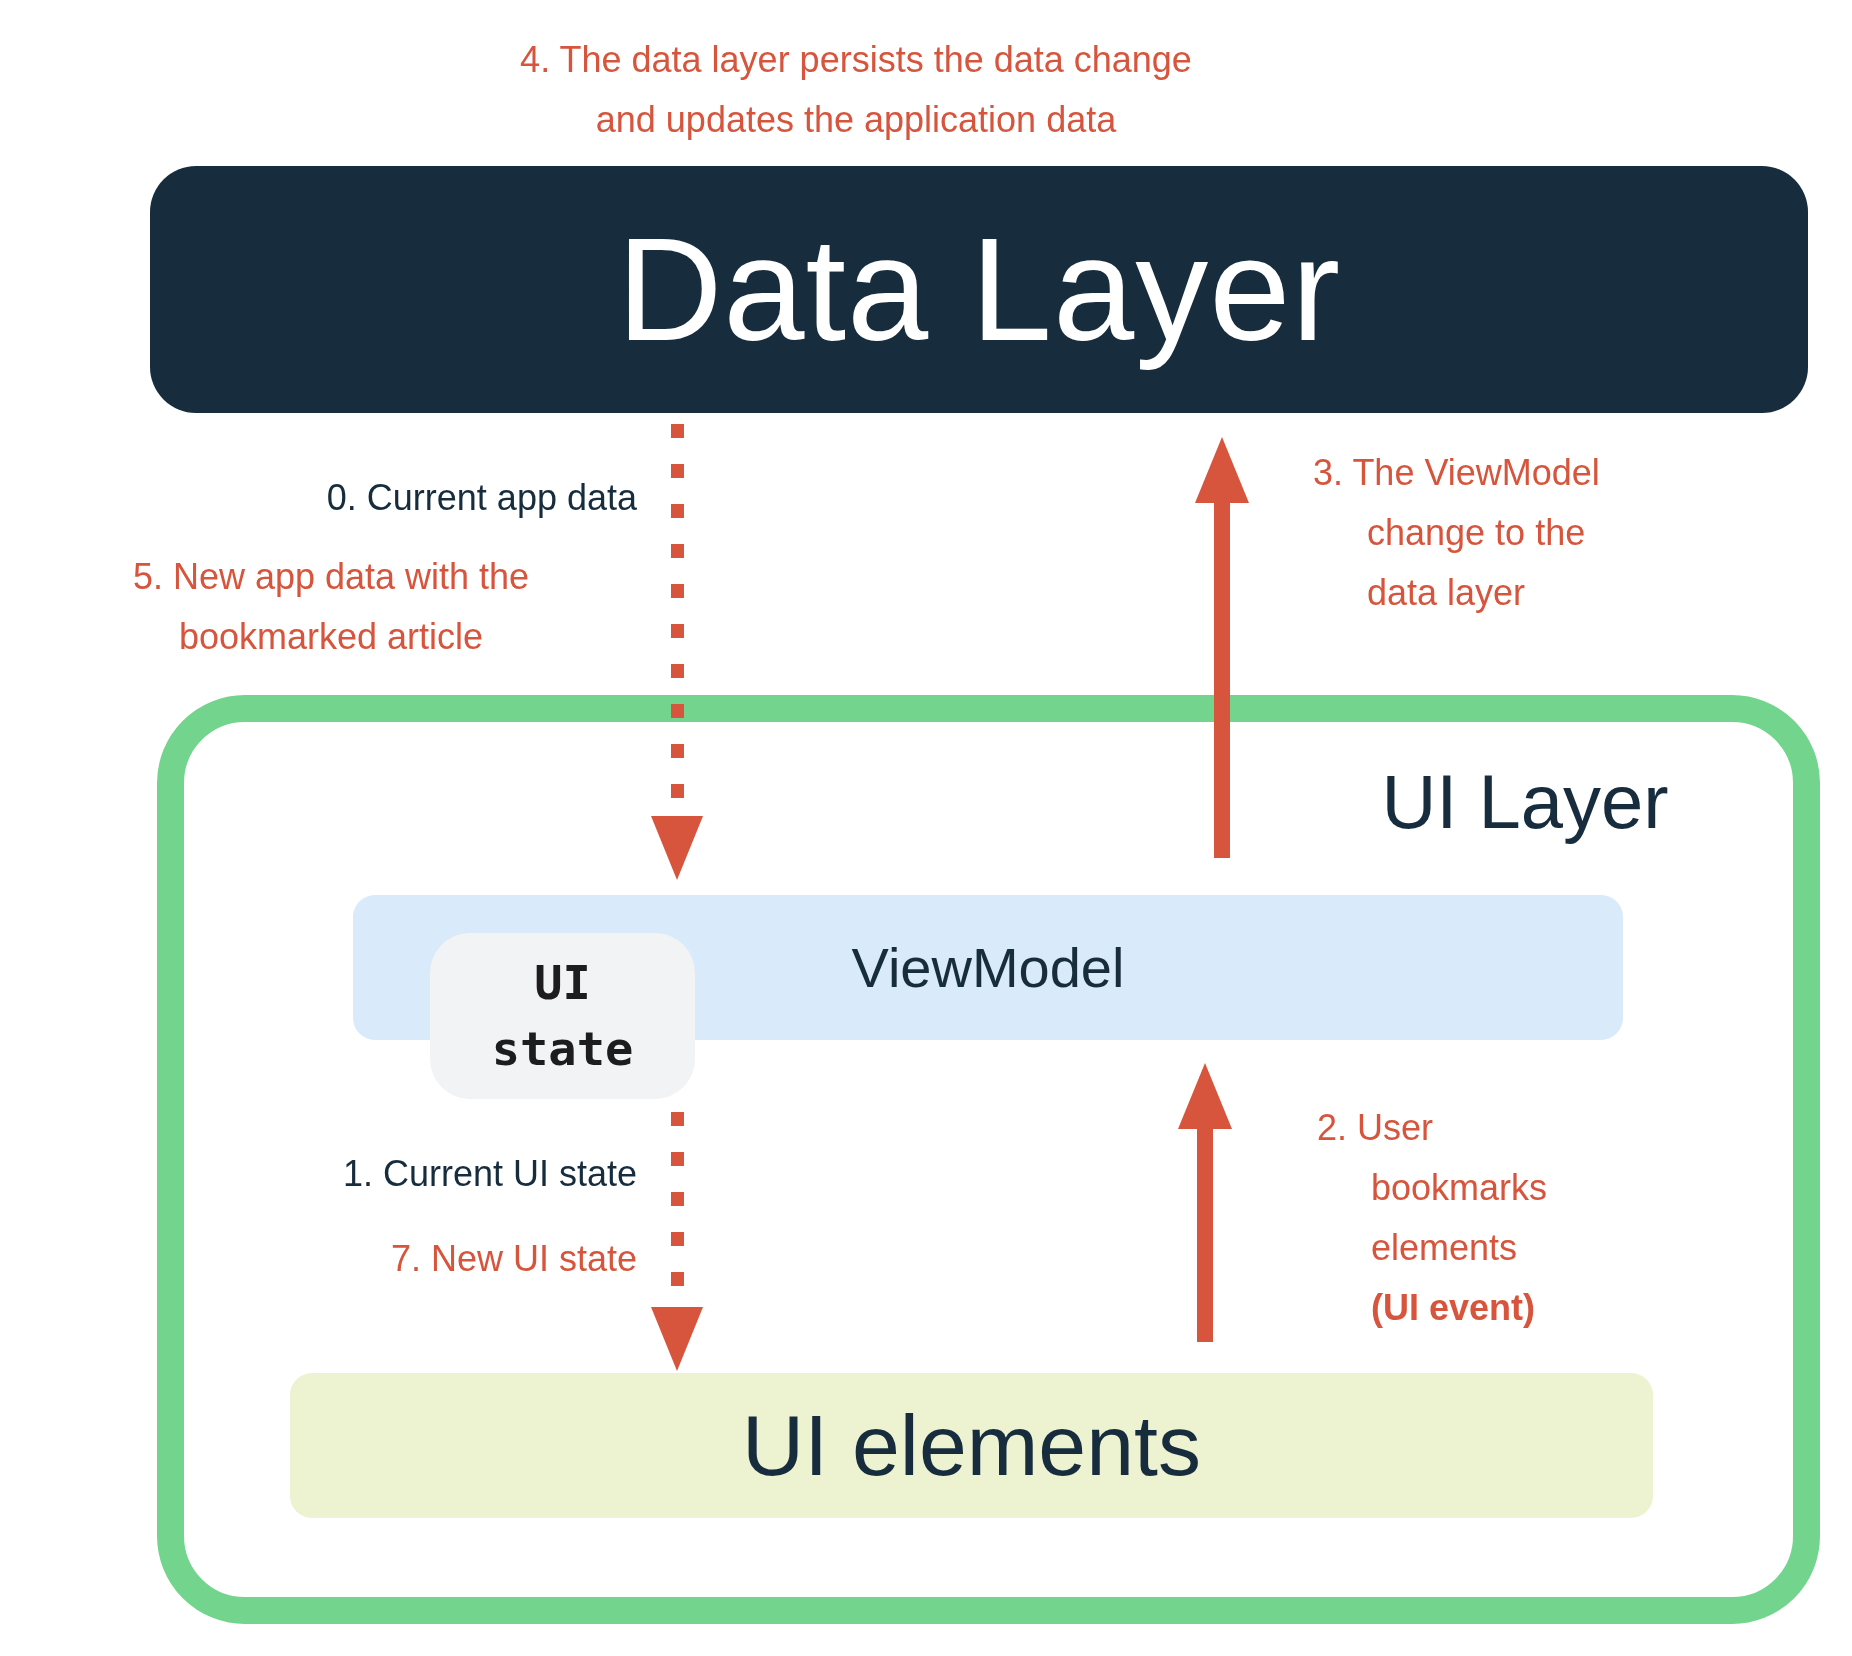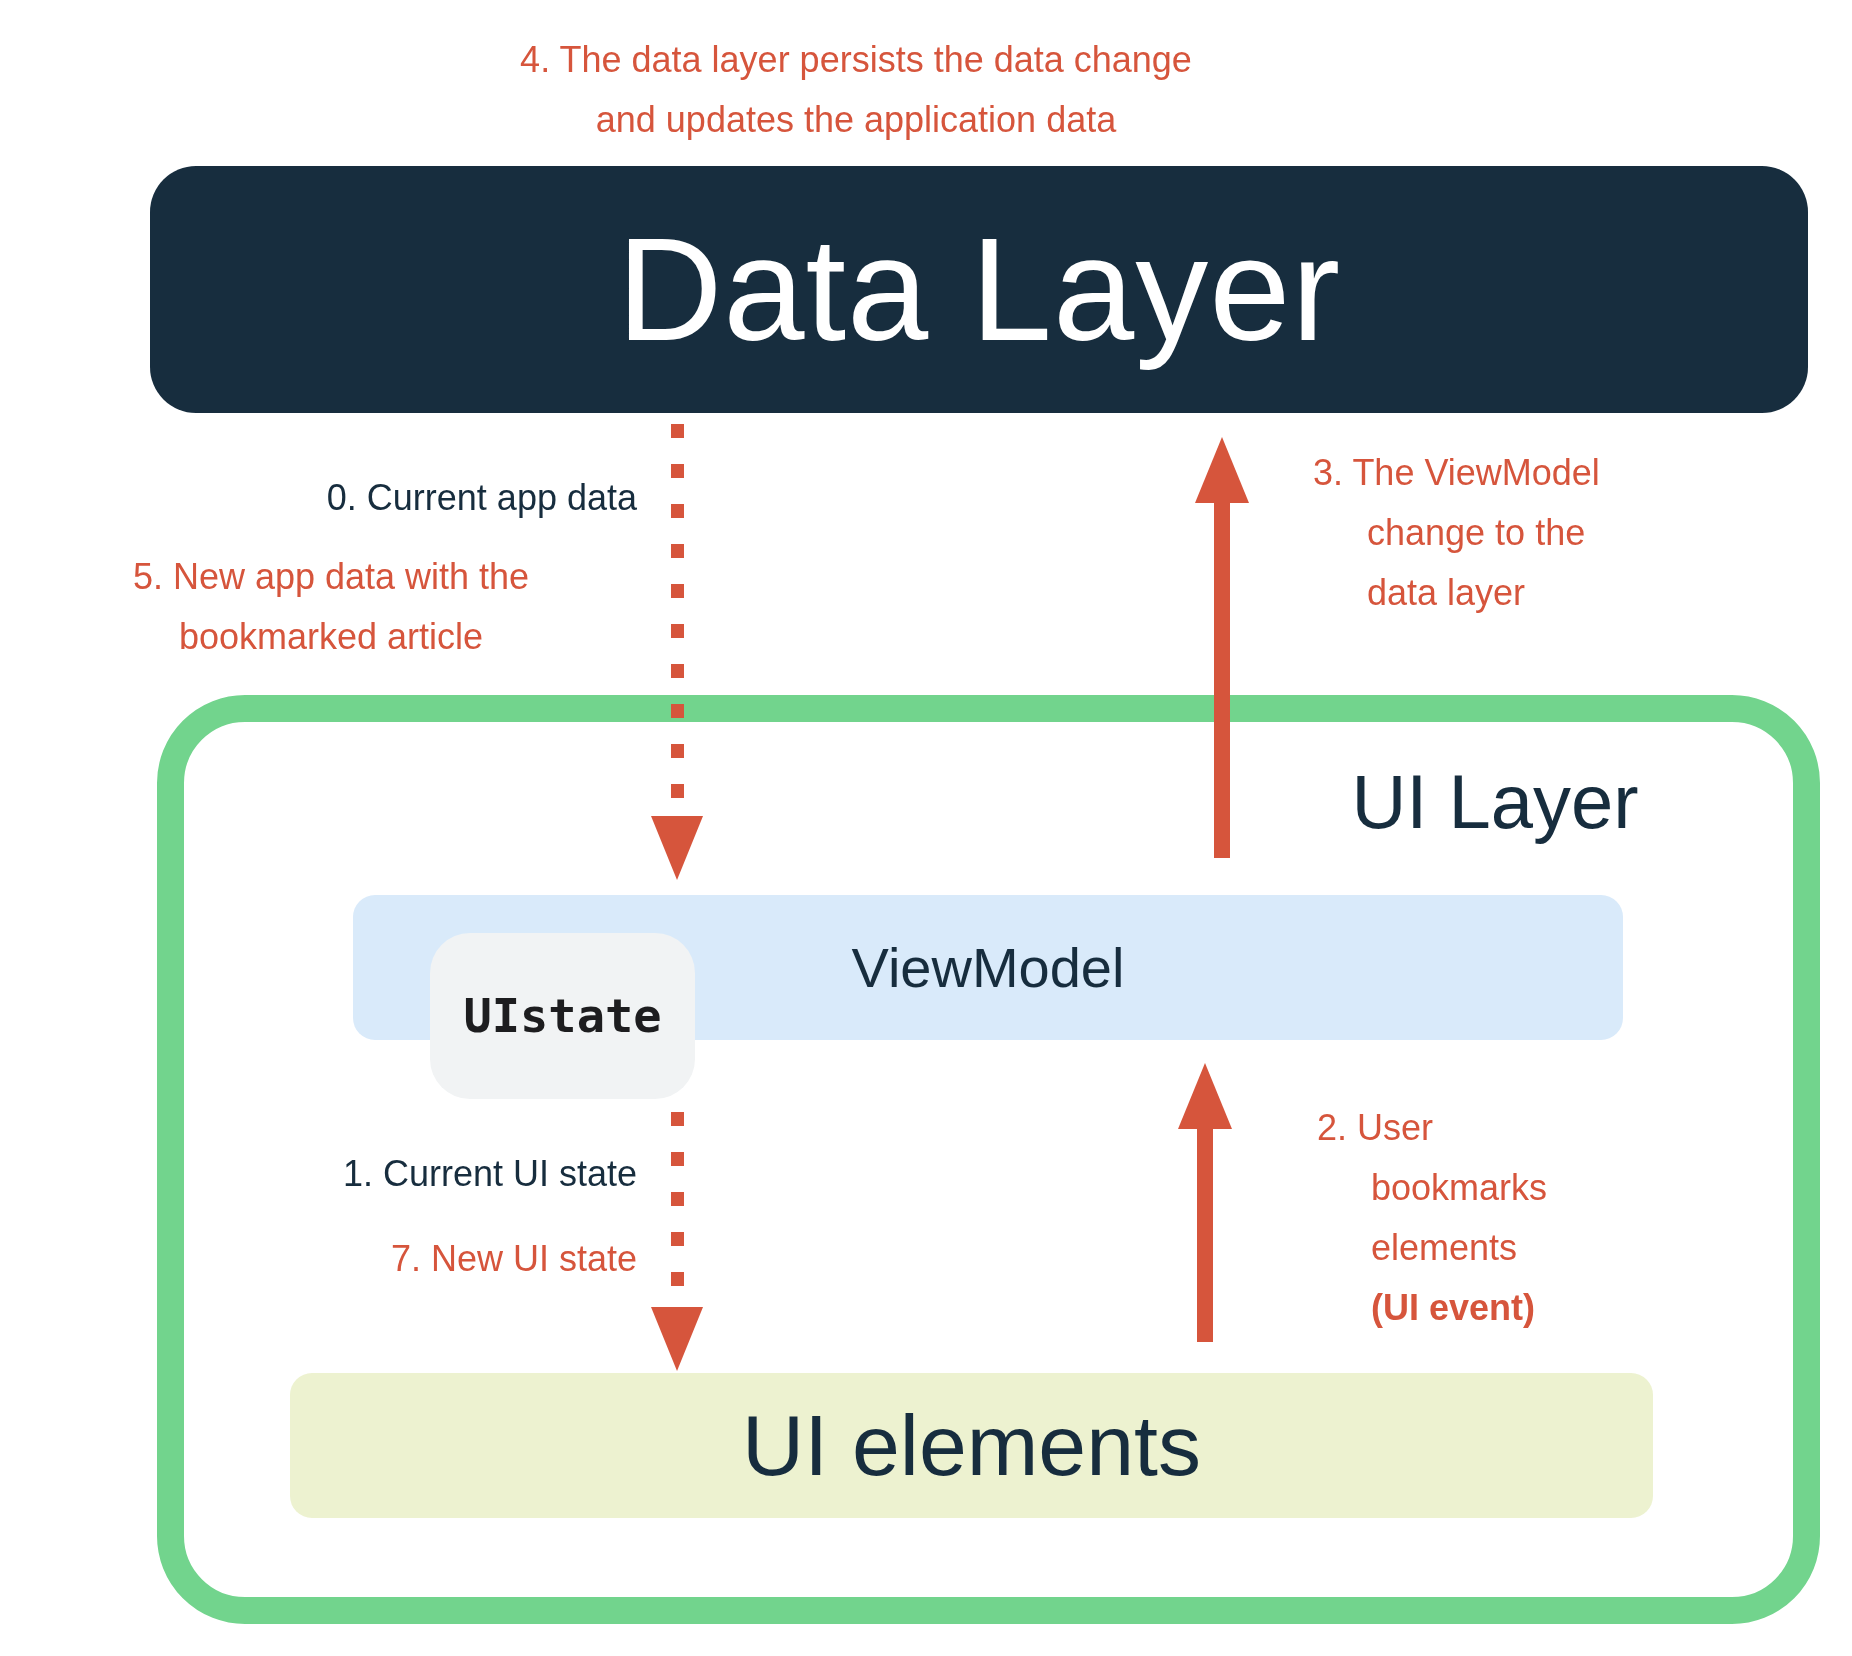--- a/index.html
+++ b/index.html
@@ -19,35 +19,35 @@
   .data-layer-box .title{
     color:#ffffff;font-size:146px;font-weight:400;letter-spacing:1px;
   }
   .ui-layer-box{
     position:absolute;left:157px;top:695px;width:1663px;height:929px;
     box-sizing:border-box;
     border:27px solid #72d48d;border-radius:88px;
     background:transparent;
   }
   .ui-layer-title{
-    position:absolute;left:1330px;top:758px;width:330px;
+    position:absolute;left:1360px;top:758px;width:330px;
     text-align:center;color:#172d3e;font-size:76px;font-weight:400;
   }
   .viewmodel-box{
     position:absolute;left:353px;top:895px;width:1270px;height:145px;
     background:#d9eafa;border-radius:22px;
     display:flex;align-items:center;justify-content:center;
   }
   .viewmodel-box .title{
     color:#172d3e;font-size:56px;font-weight:400;
   }
   .ui-state-badge{
     position:absolute;left:430px;top:933px;width:265px;height:166px;
     background:#f1f3f4;border-radius:40px;
-    display:flex;flex-direction:row;align-items:center;justify-content:center;
+    display:flex;flex-direction:column;align-items:center;justify-content:center;
     font-family:"DejaVu Sans Mono","Liberation Mono",monospace;
     font-weight:bold;font-size:47px;color:#1d1d1f;line-height:66px;
   }
   .ui-elements-box{
     position:absolute;left:290px;top:1373px;width:1363px;height:145px;
     background:#edf2d0;border-radius:22px;
     display:flex;align-items:center;justify-content:center;
   }
   .ui-elements-box .title{
     color:#172d3e;font-size:86px;font-weight:400;

